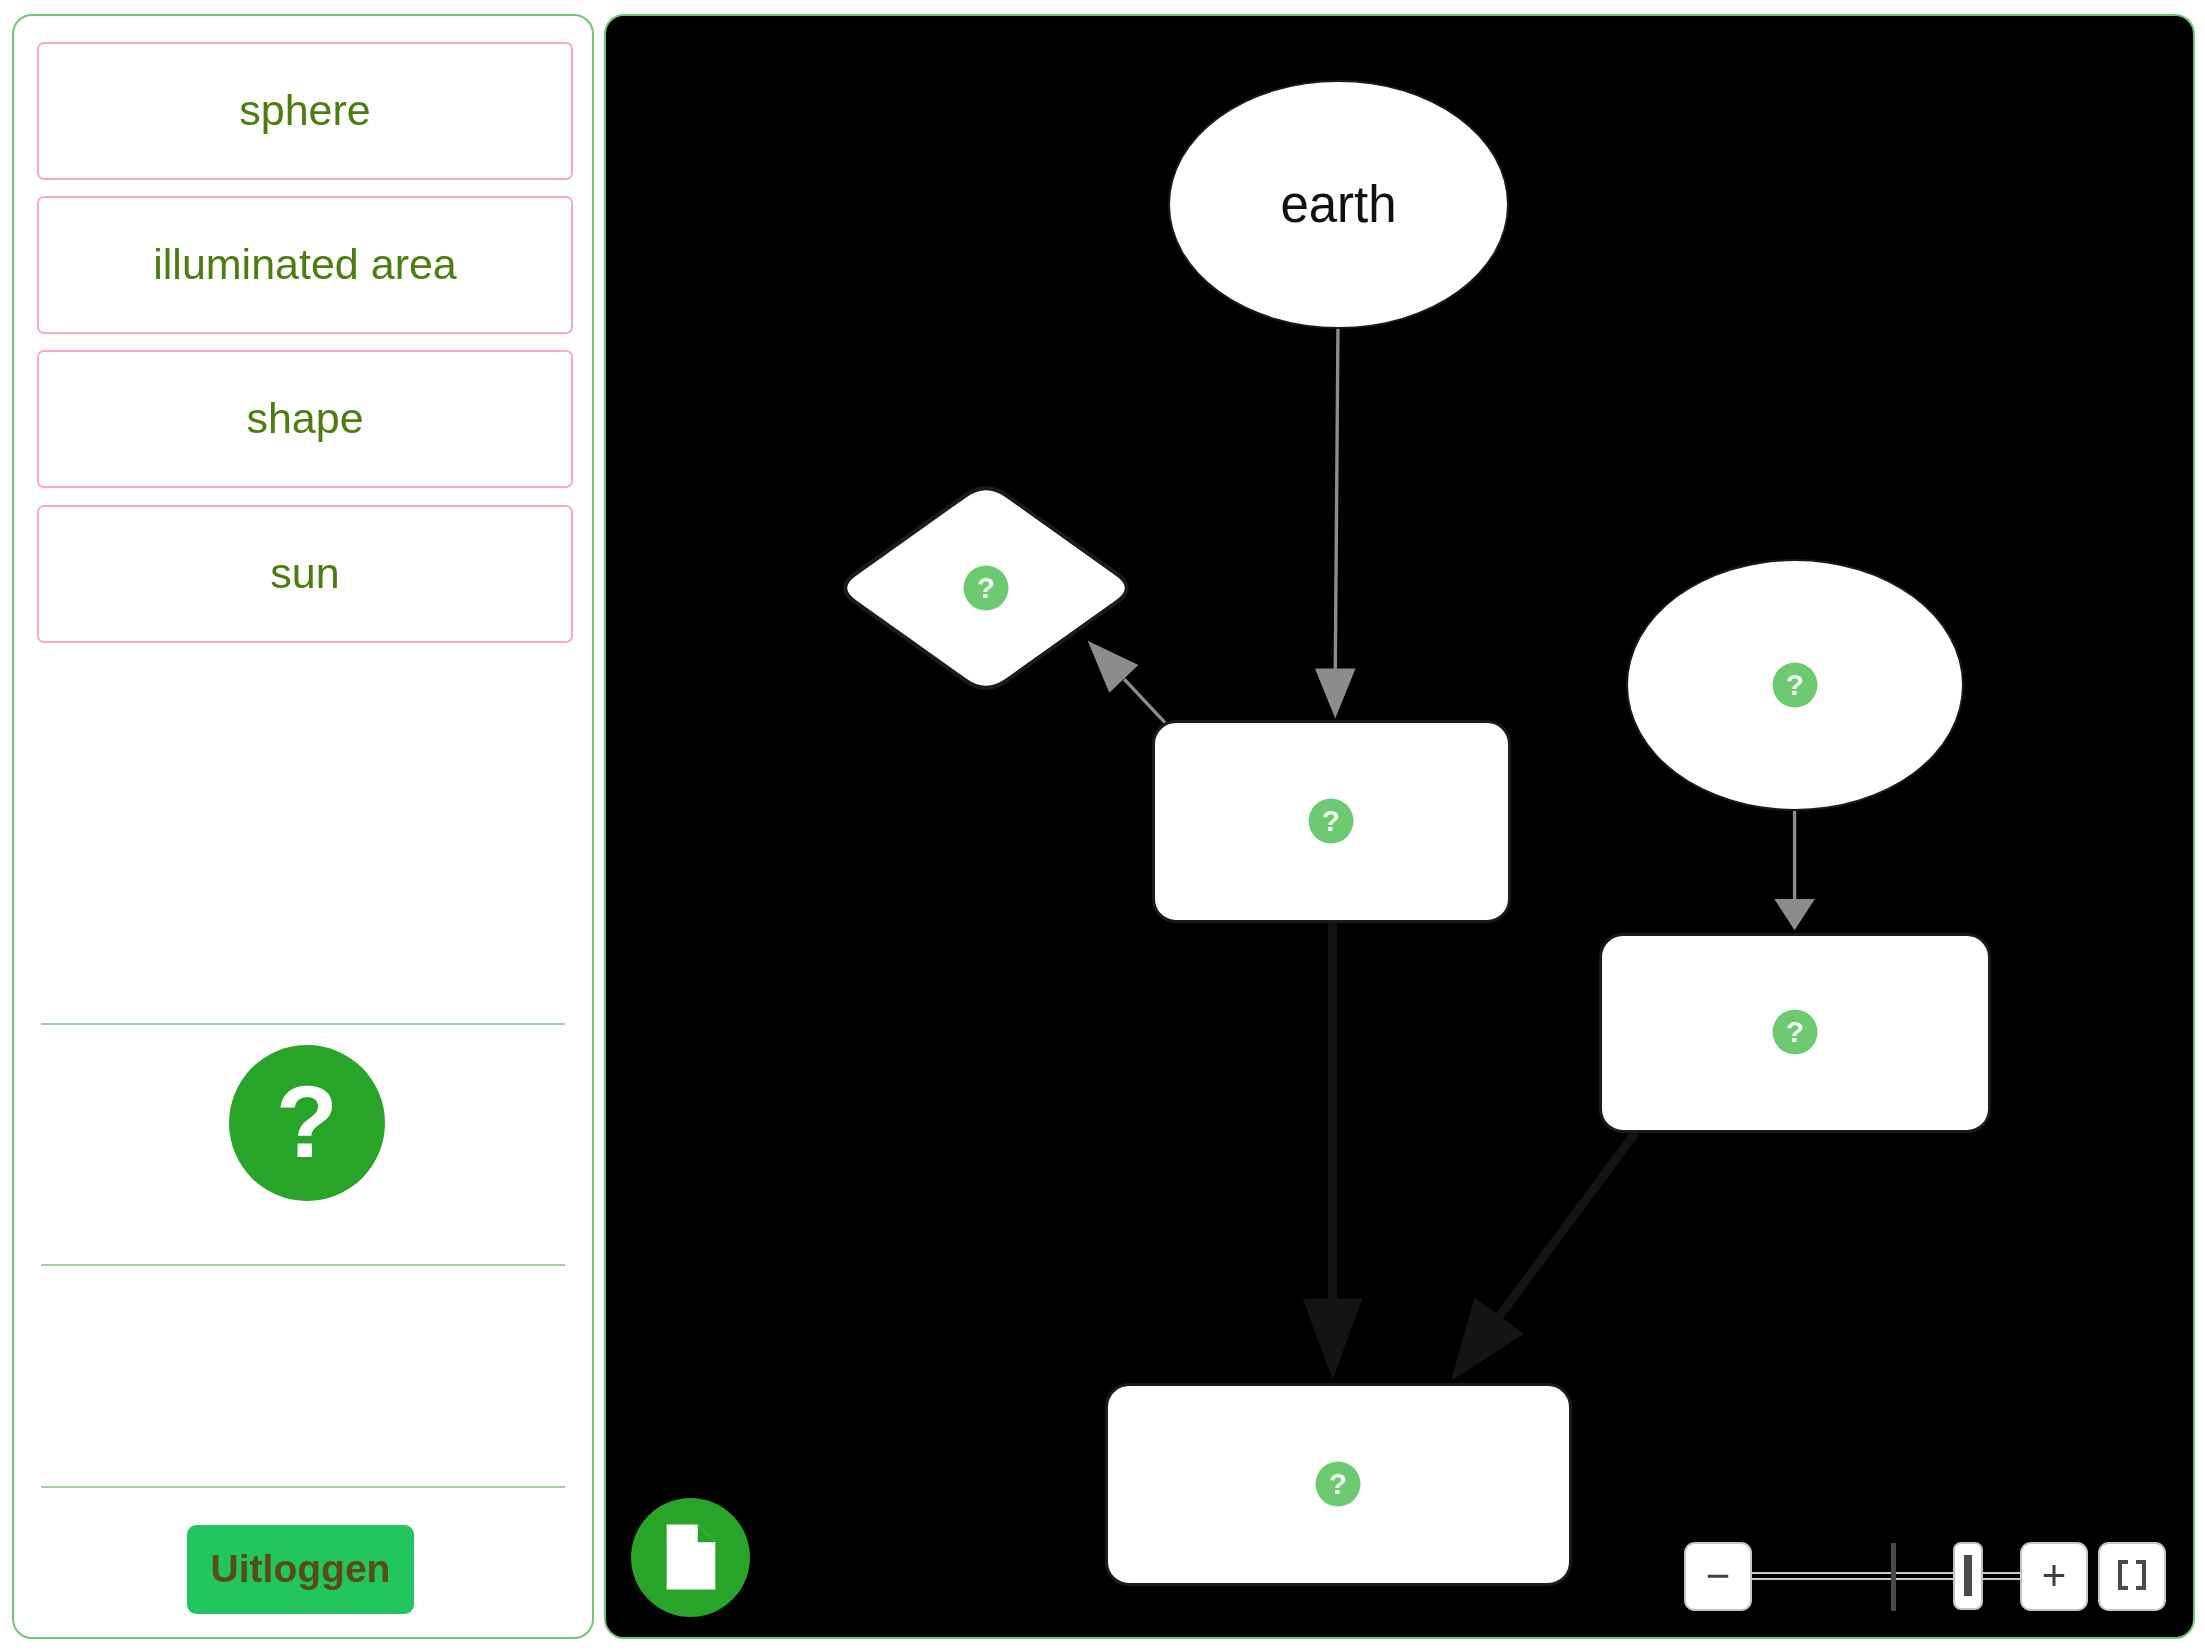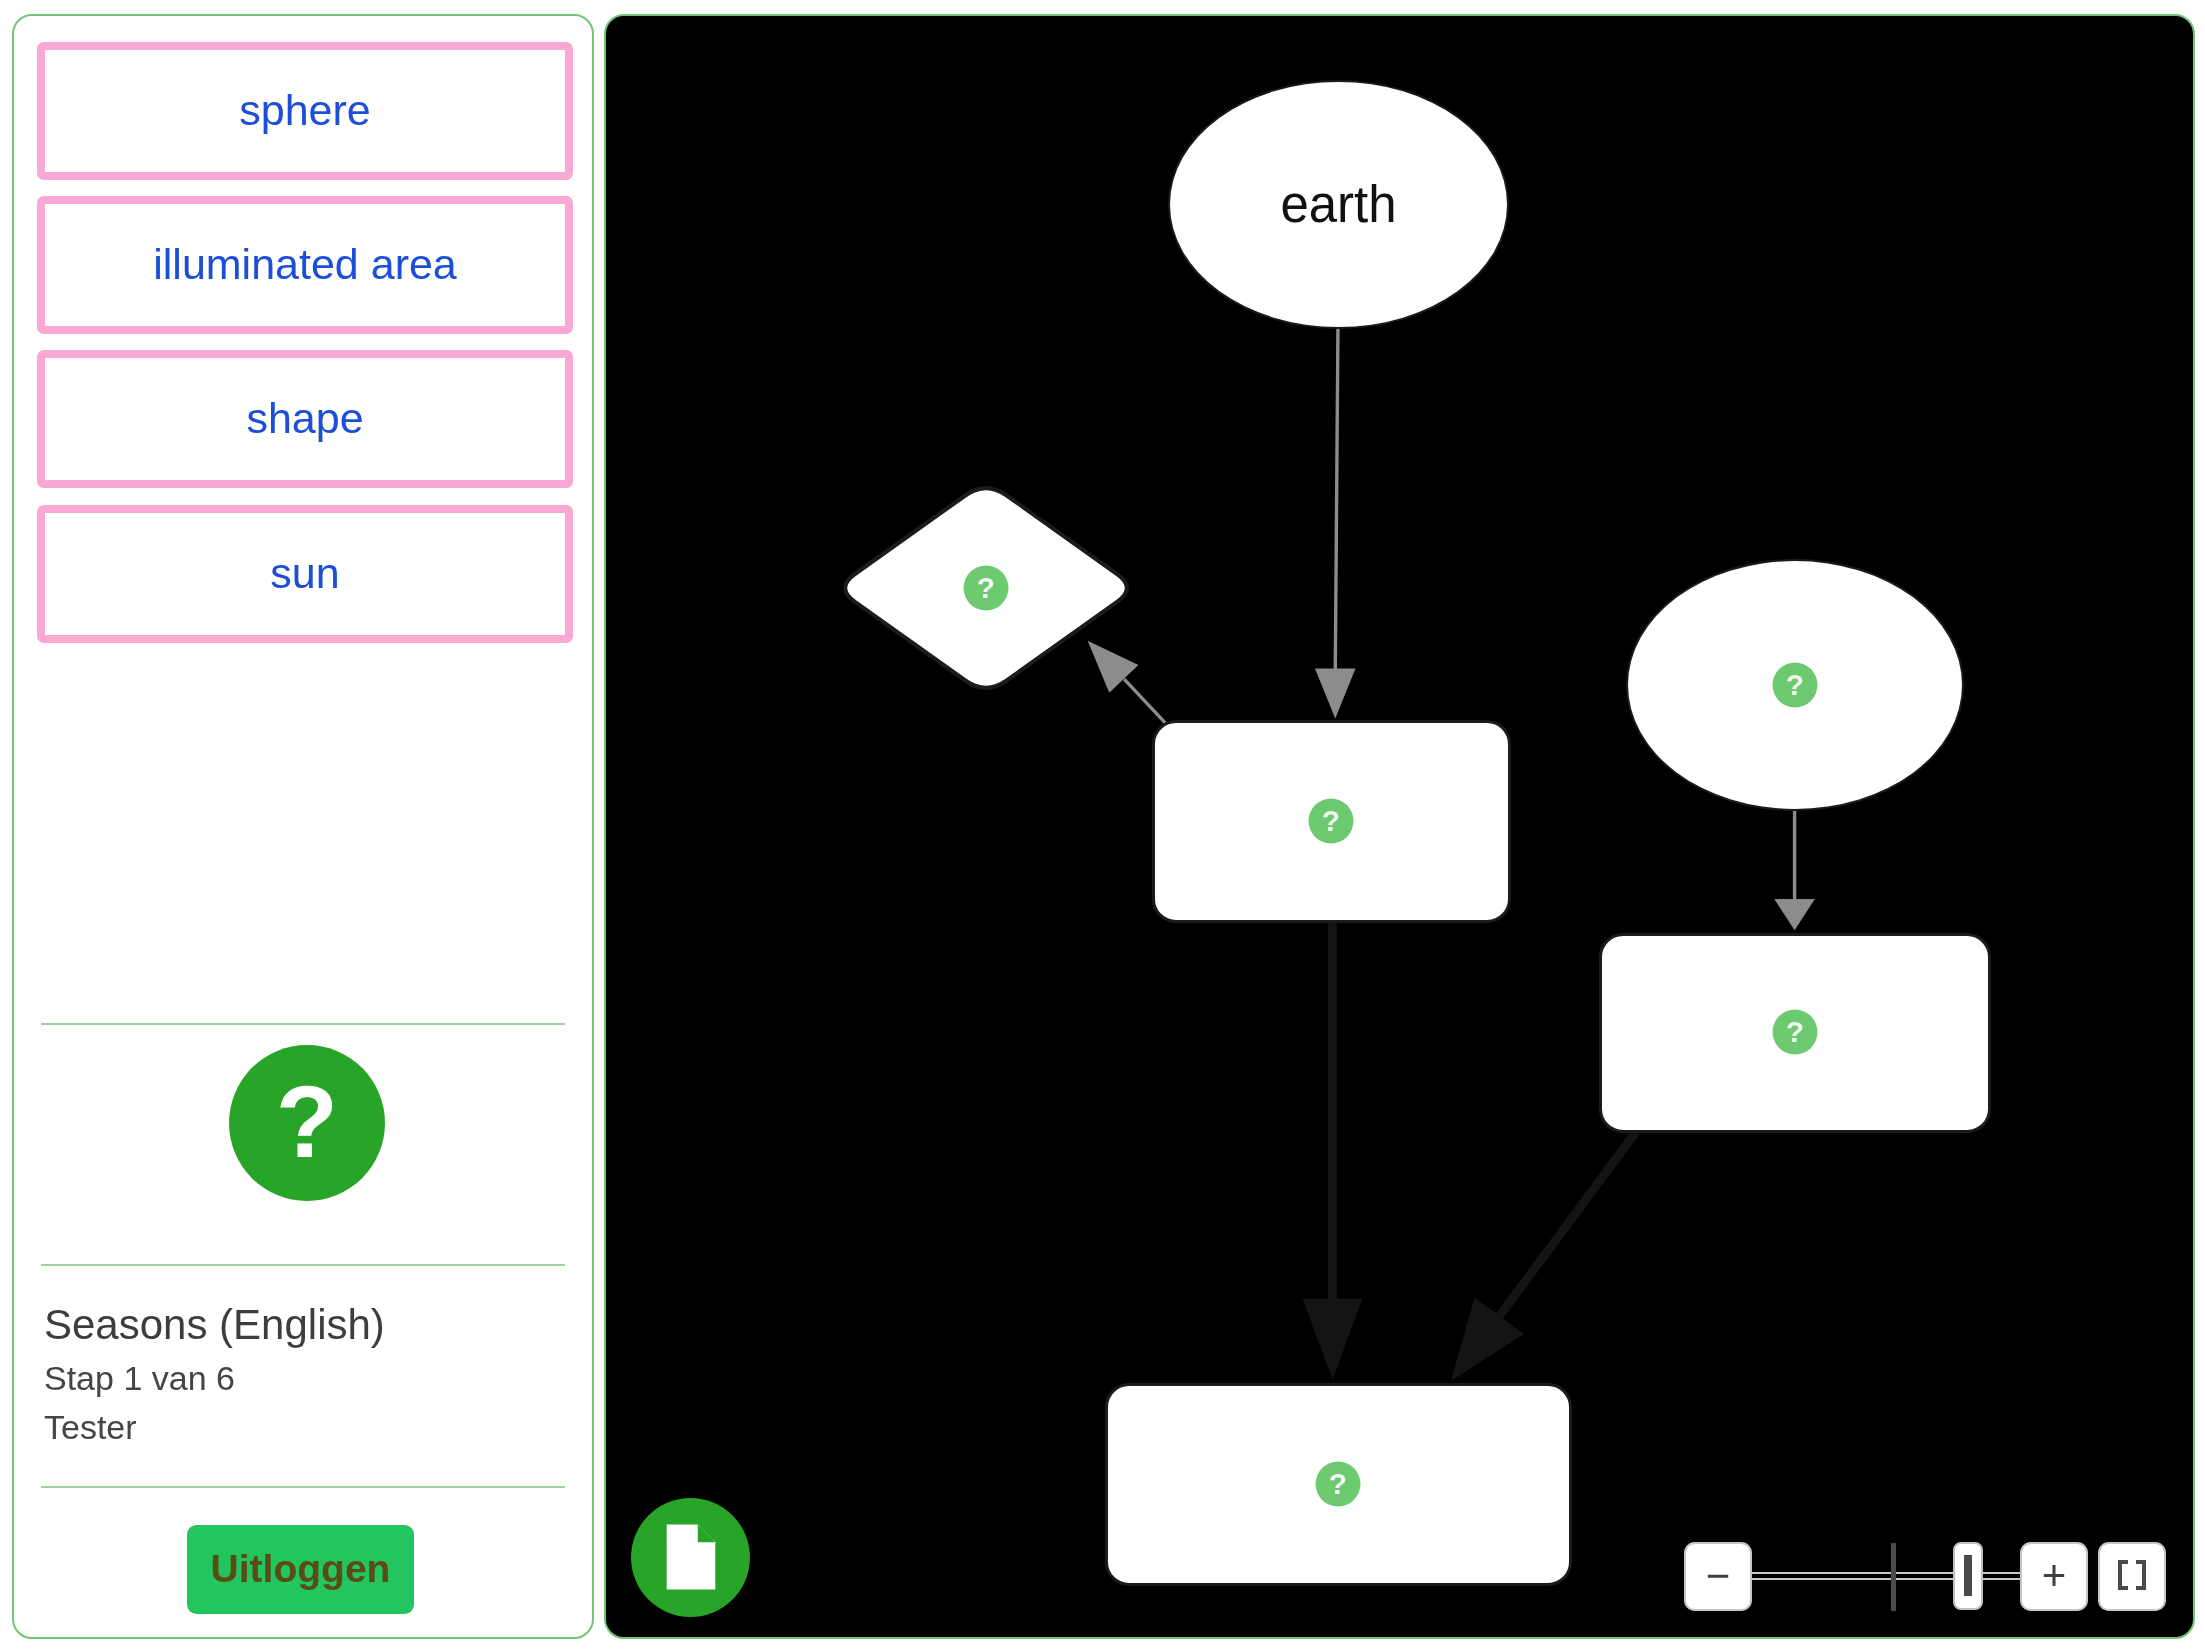--- a/index.html
+++ b/index.html
@@ -6,23 +6,23 @@
   #app{position:relative;width:2205px;height:1652px;background:#fff;
        font-family:"Liberation Sans", sans-serif;overflow:hidden;}
 
   
   .panel{position:absolute;background:#fff;border:2.7px solid #74c478;border-radius:20px;box-sizing:border-box;}
   #sidebar{left:12px;top:13.5px;width:582px;height:1625px;}
   #canvas{left:604px;top:13.5px;width:1591px;height:1625px;background:#000000;}
 
   
   .tile{position:absolute;left:23px;width:536px;height:138px;box-sizing:border-box;
-        border:8px solid #f9a8d4;border-radius:6.8px;background:#fff;
+        border:2px solid #f9a8d4;border-radius:6.8px;background:#fff;
         display:flex;align-items:center;justify-content:center;
-        font-size:43px;color:#1d4ed8;}
+        font-size:43px;color:#4d7c0f;}
   .divider{position:absolute;left:27px;right:27px;border-top:2px solid #9fd0a2;}
   #help-btn{position:absolute;left:215px;top:1029px;width:156px;height:156px;border:none;
         border-radius:50%;background:#28a428;color:#fff;cursor:pointer;
         display:flex;align-items:center;justify-content:center;
         font-size:102px;font-weight:bold;font-family:"Liberation Sans",sans-serif;}
   #session{position:absolute;left:30px;top:1280px;color:#3d3d3d;}
   #session .title{font-size:42px;line-height:58px;}
   #session .sub{font-size:34px;line-height:49px;color:#454545;}
   #logout-btn{position:absolute;left:173px;top:1509px;width:227px;height:89px;border:none;
         border-radius:9.5px;background:#22c55e;color:#5a4c14;font-size:39px;font-weight:600;
@@ -83,25 +83,20 @@
     <div class="tile" style="top:334px">shape</div>
 
     <div class="divider" style="top:1007px"></div>
 
     <button id="help-btn">
       <span>?</span>
     </button>
 
     <div class="divider" style="top:1248px"></div>
 
-    <div id="session">
-      <div class="title">Seasons (English)</div>
-      <div class="sub">Stap 1 van 6</div>
-      <div class="sub">Tester</div>
-    </div>
 
     <div class="divider" style="top:1470px"></div>
 
     <button id="logout-btn">Uitloggen</button>
   </aside>
 
   <main id="canvas" class="panel">
 
     <svg id="edges" width="1585" height="1620" viewBox="0 0 2343 2394">
 

